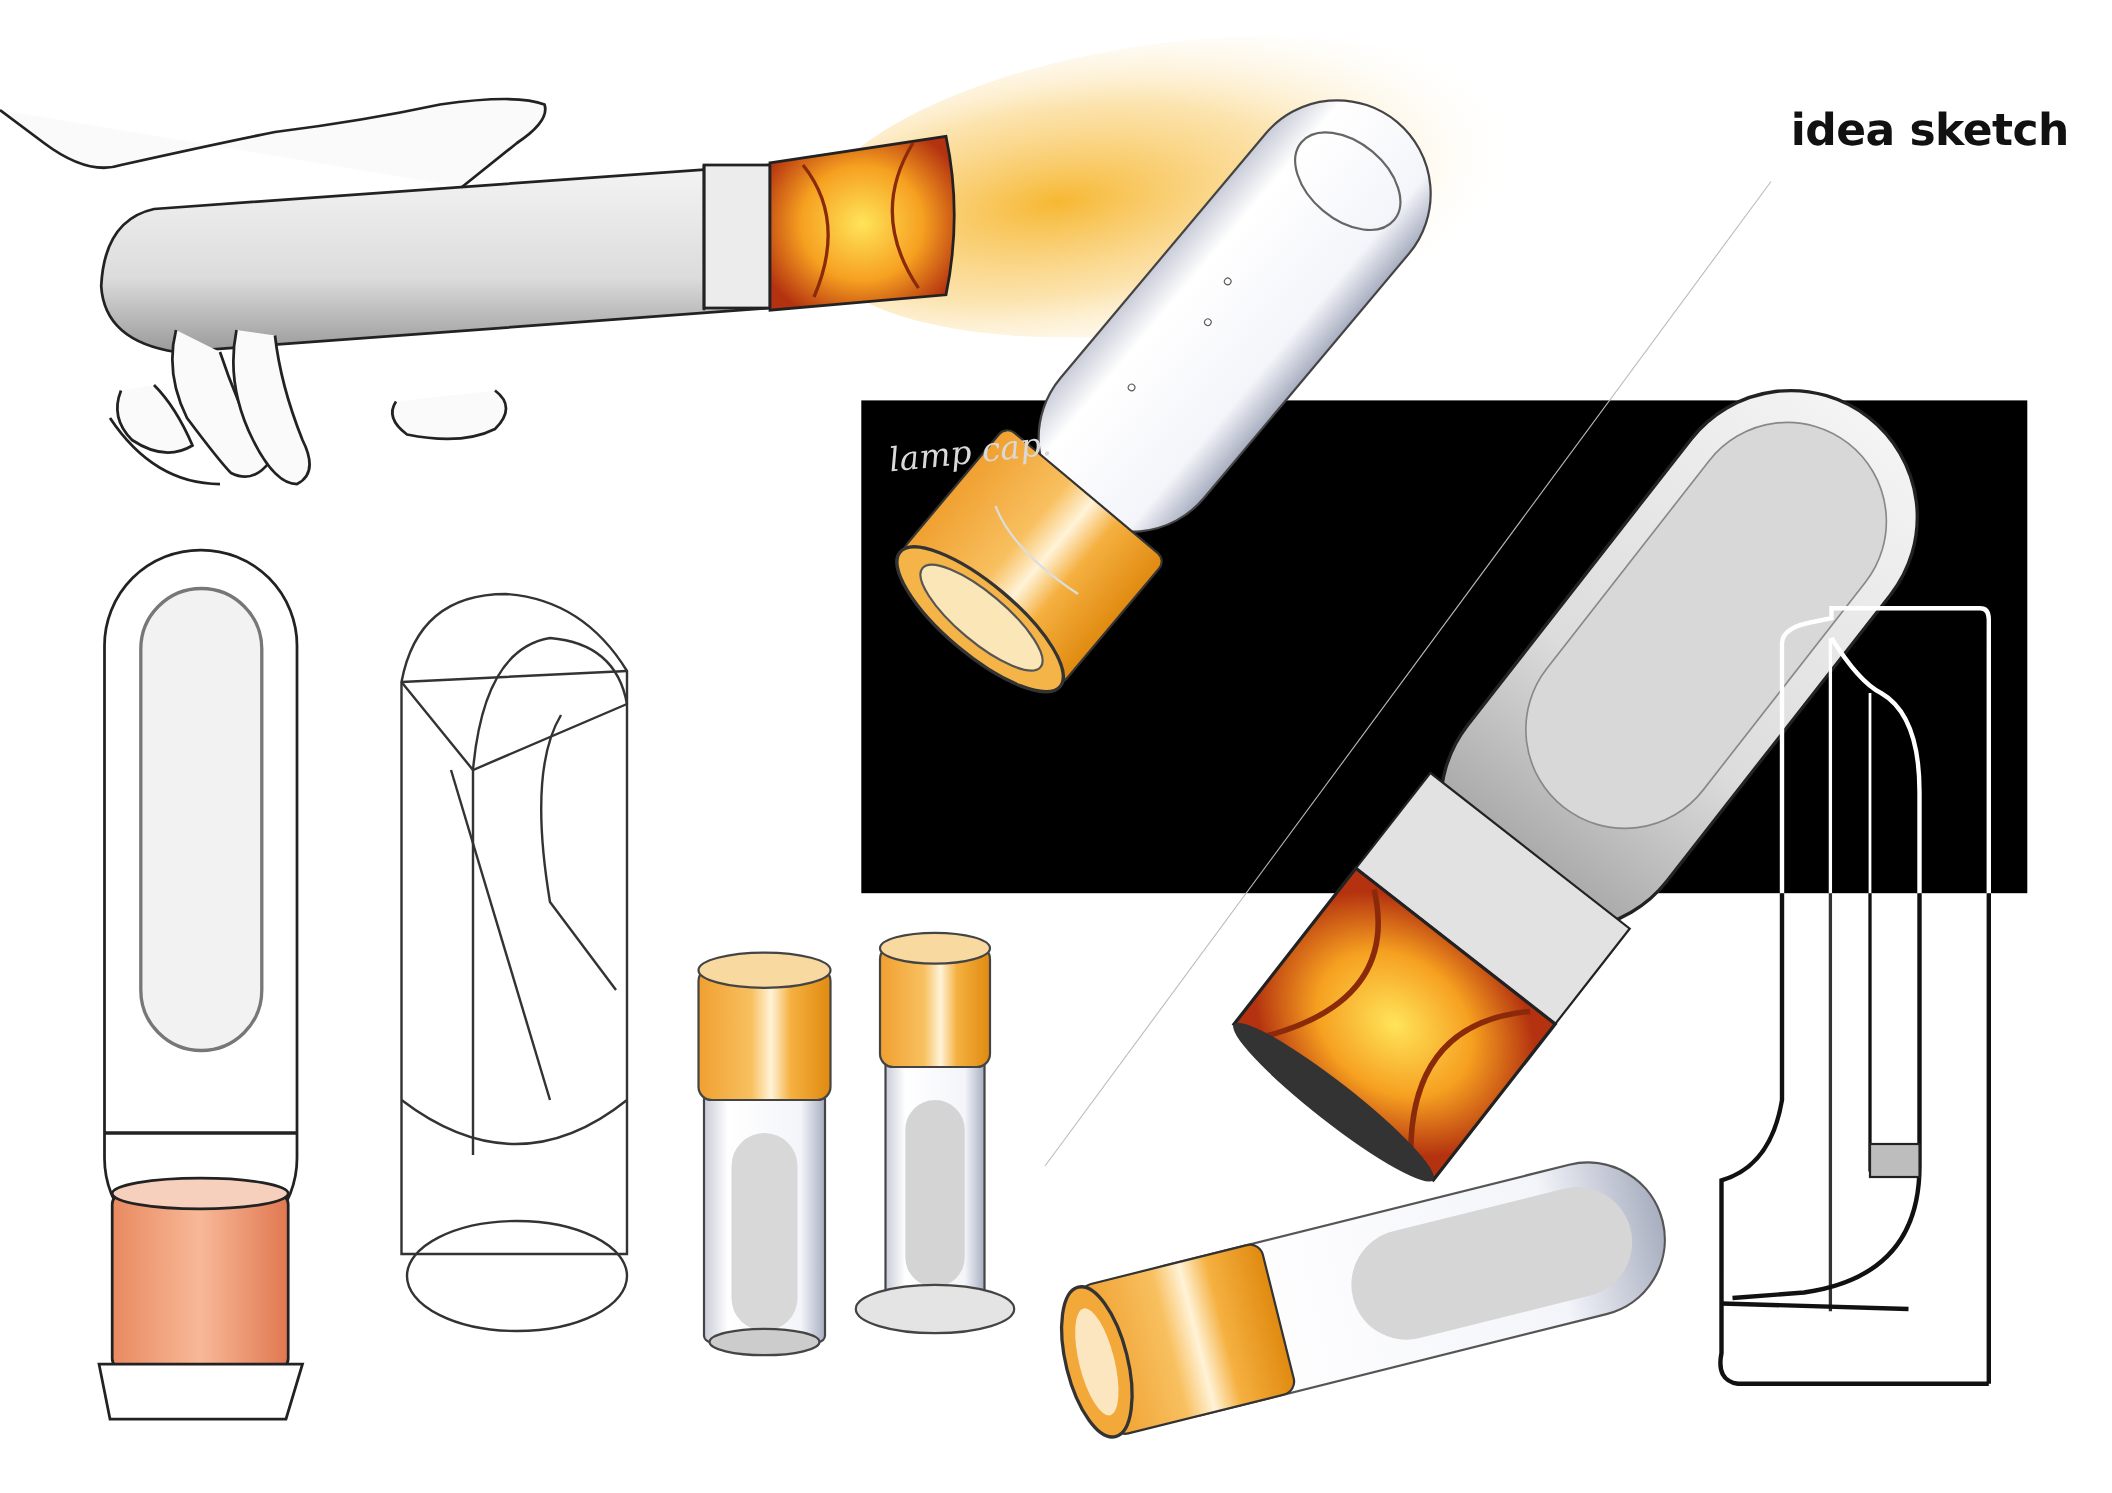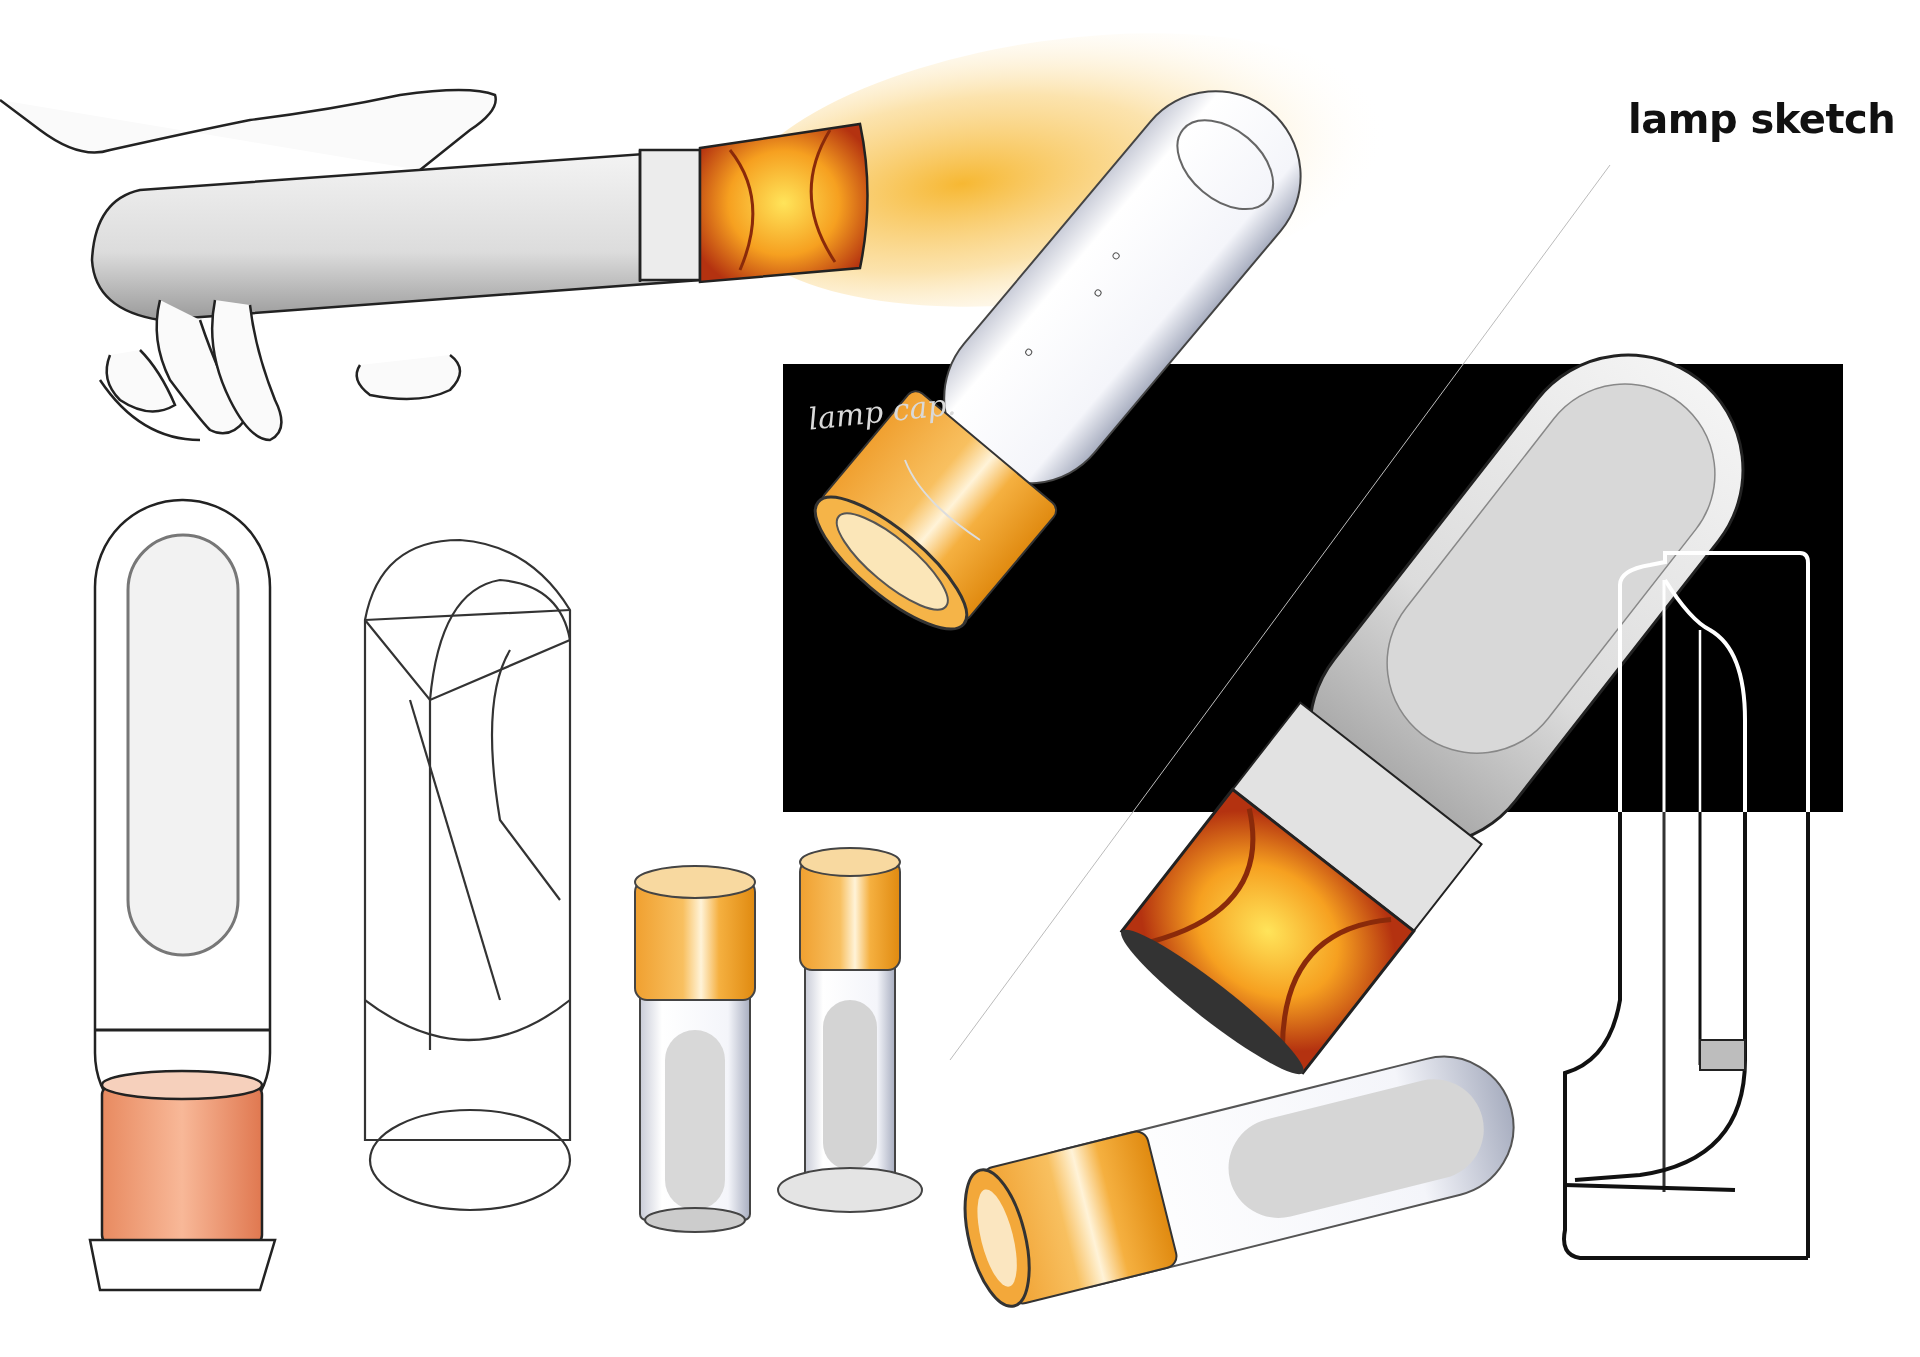--- a/index.html
+++ b/index.html
@@ -164,15 +164,15 @@
       <path d="M1745 812 L1745 1060 Q1745 1160 1640 1175 L1575 1180" stroke="#111" stroke-width="4"></path>
       <path d="M1700 812 L1700 1065" stroke="#111" stroke-width="3"></path>
       <path d="M1620 812 L1620 1000 Q1610 1060 1565 1073 L1565 1230 Q1560 1255 1580 1258 L1808 1258" stroke="#111" stroke-width="4"></path>
       <path d="M1565 1185 L1735 1190" stroke="#111" stroke-width="4"></path>
       <rect x="1700" y="1040" width="45" height="30" fill="#bdbdbd" stroke="#222" stroke-width="2"></rect>
     </g>
 
     <line x1="1610" y1="165" x2="950" y2="1060" stroke="#bbbbbb" stroke-width="1"></line>
   </svg>
 
-  <div class="title">lamp sketch</div>
+  <div class="title">idea sketch</div>
   <div class="annotation">lamp cap.</div>
 </div>
 
 </body></html>

